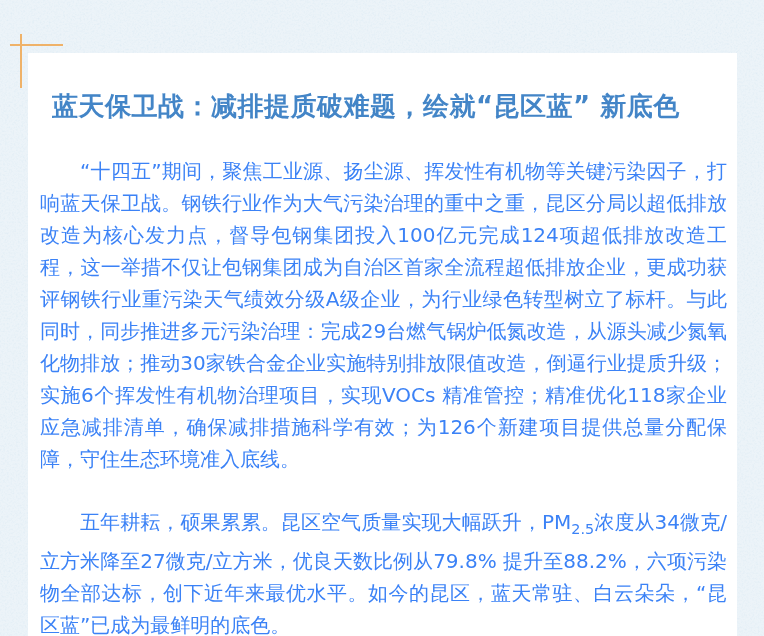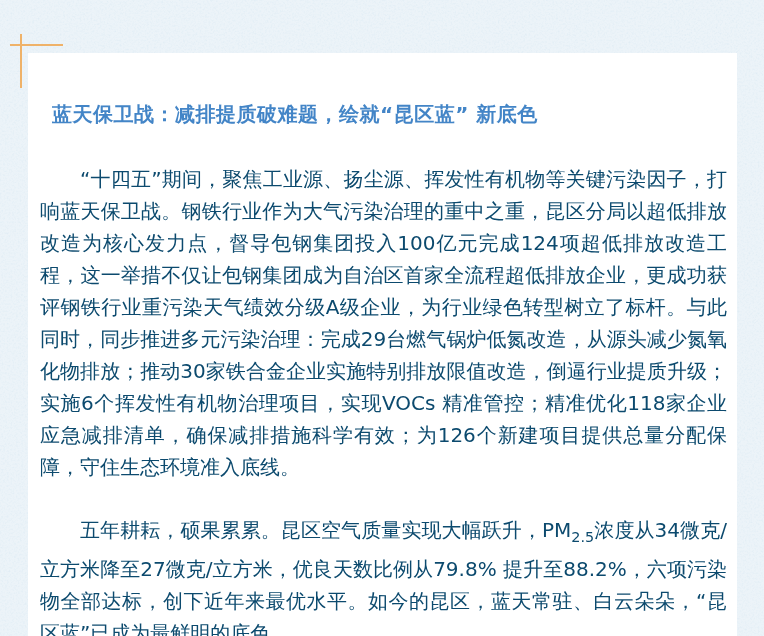--- a/index.html
+++ b/index.html
@@ -33,32 +33,32 @@
   .card {
     position: absolute;
     left: 28px; top: 53px;
     width: 709px; height: 583px;
     background: #ffffff;
     box-sizing: border-box;
     padding: 41px 10px 0 12px;
     z-index: 2;
   }
   .title {
-    margin: 8px 0 0 12px;
-    font-size: 20px;
+    margin: 0 0 0 12px;
+    font-size: 26px;
     line-height: 24px;
     font-weight: bold;
     color: #4385c7;
     letter-spacing: 0.5px;
   }
   .para {
     margin: 37px 0 0 0;
     font-size: 20px;
     line-height: 32px;
-    color: #0c4a6e;
+    color: #3b82f6;
     text-align: justify;
     text-justify: inter-ideograph;
     text-indent: 2em;
   }
   .para.second { margin-top: 31px; }
   .pmsub { font-size: 0.72em; }
 </style>
 </head>
 <body>
 

